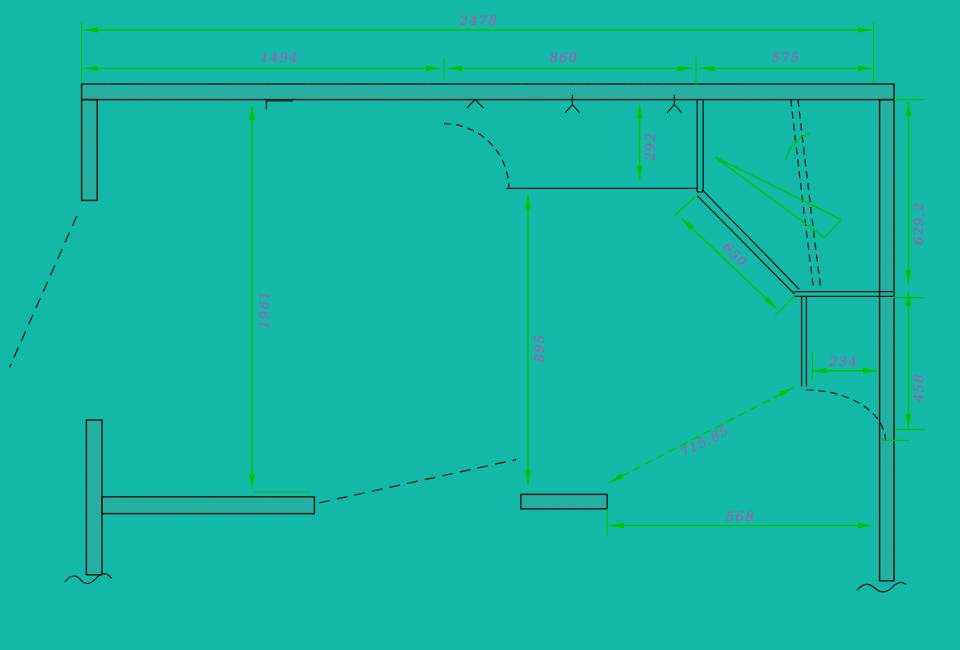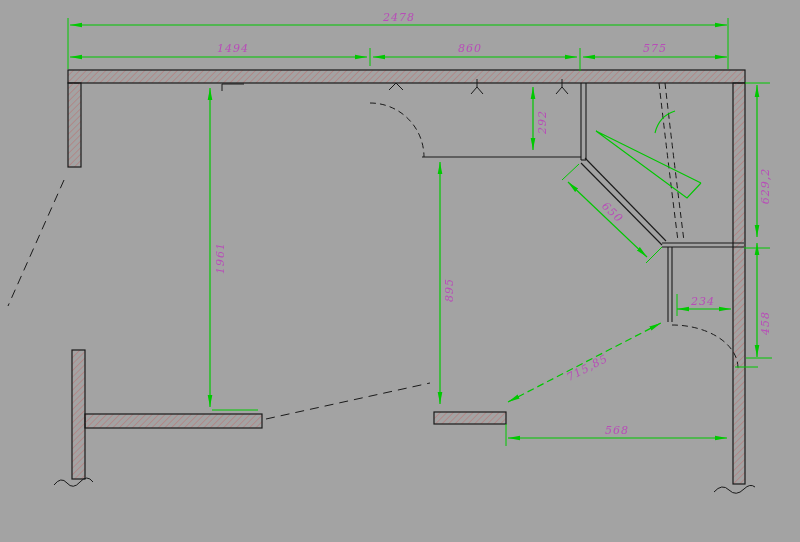--- a/index.html
+++ b/index.html
@@ -1,16 +1,16 @@
 <!DOCTYPE html>
 <html><head>
 <meta charset="utf-8">
 <style>
   html,body{margin:0;padding:0;background:#ffffff;}
-  #stage{position:relative;width:800px;height:542px;background:#a3a3a3;overflow:hidden;
+  #stage{position:relative;width:800px;height:542px;background:#14b8a6;overflow:hidden;
          font-family:"DejaVu Sans",sans-serif;}
   svg{position:absolute;left:0;top:0;}
   .wall{fill:url(#hatch);stroke:#1a1a1a;stroke-width:1.2;}
   .blk{stroke:#1a1a1a;stroke-width:1.1;fill:none;}
   .blk-thin{stroke:#1a1a1a;stroke-width:1;fill:none;}
   .dash{stroke:#1a1a1a;stroke-width:1;fill:none;stroke-dasharray:9 6;}
   .dash-s{stroke:#1a1a1a;stroke-width:1;fill:none;stroke-dasharray:6 4;}
   .dim{stroke:#00c800;stroke-width:1.2;fill:none;}
   .ext{stroke:#00c800;stroke-width:1;fill:none;}
   .dimdash{stroke:#00c800;stroke-width:1.2;fill:none;stroke-dasharray:7 4;}

